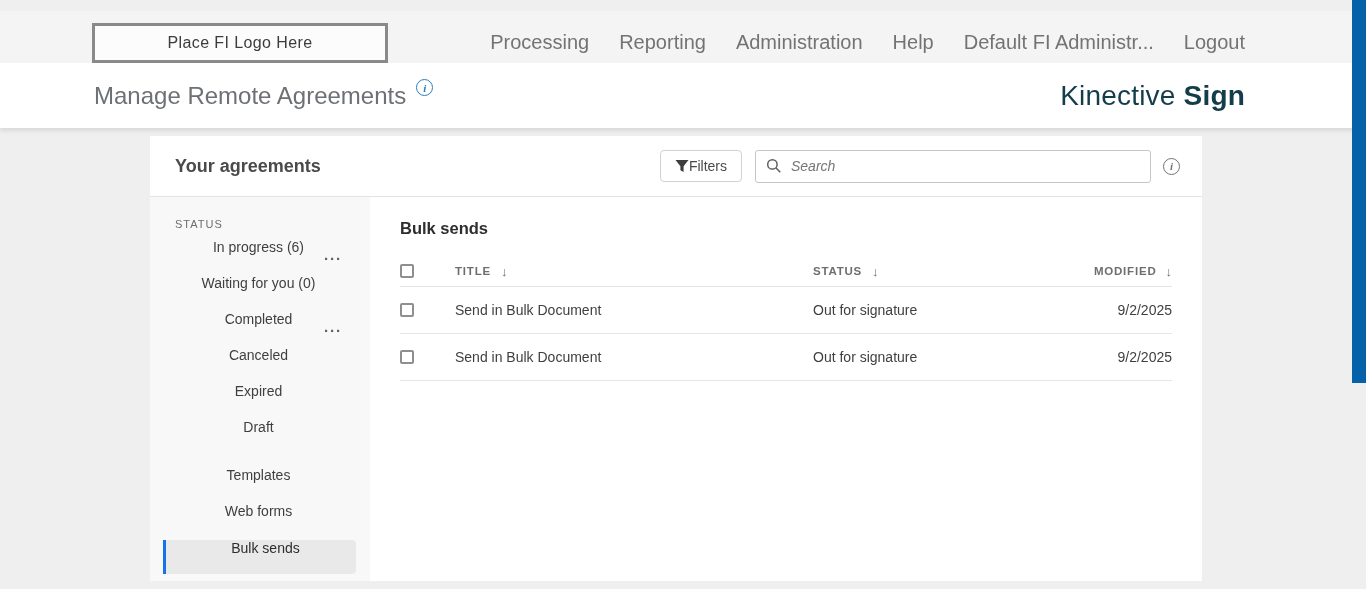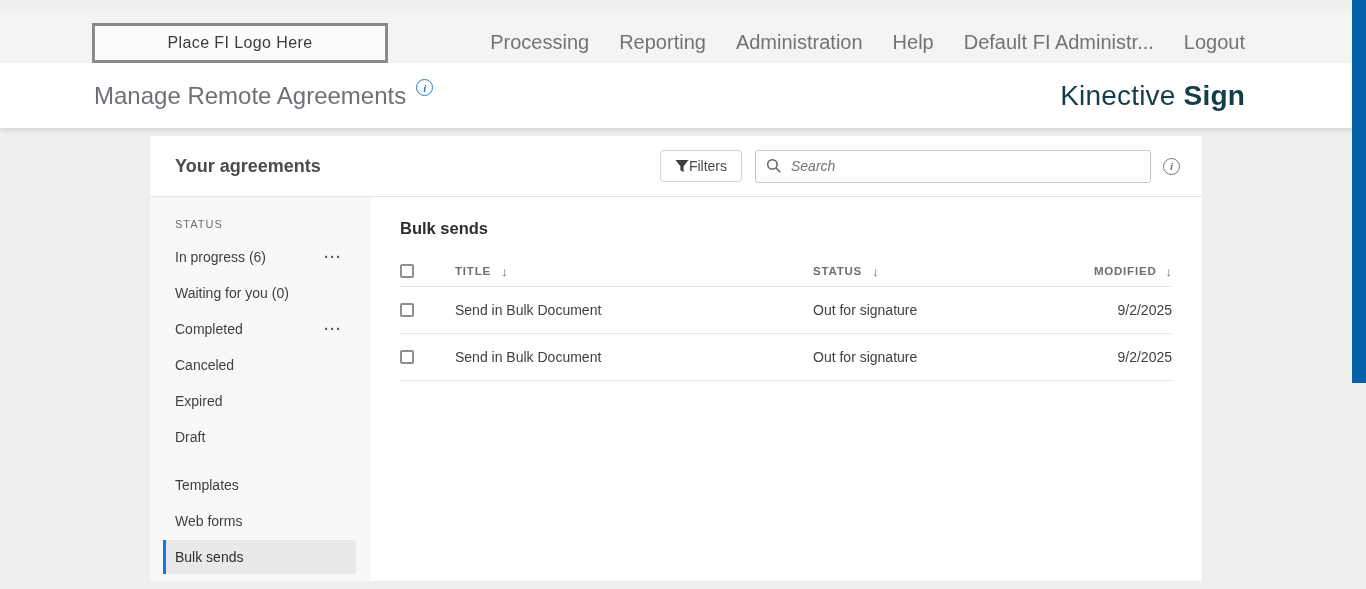--- a/index.html
+++ b/index.html
@@ -80,21 +80,21 @@
 
   
   .sidebar { width:220px; flex-shrink:0; background:#f8f8f8; padding-top:12px; }
   .section-label {
     height:30px; display:flex; align-items:center; padding-left:25px;
     font-size:11px; letter-spacing:1px; color:#6e6e6e;
   }
   .side-item {
     height:36px; display:flex; align-items:center;
     padding-left:25px; padding-right:28px;
-    font-size:14px; color:#3f3f3f; cursor:pointer; white-space:nowrap;
+    font-size:14px; color:#3f3f3f; cursor:pointer; white-space:nowrap;flex-direction:column;
   }
   .side-item .more {
     margin-left:auto; color:#5c5c5c; font-weight:700; font-size:15px;
     letter-spacing:1px; line-height:8px; cursor:pointer;
   }
   .group2 { margin-top:12px; }
   .side-item.selected {
     margin:1px 0 1px 13px; width:193px; height:34px;
     padding-left:9px; padding-right:0;
     background:#e9e9e9; border-left:3px solid #1473e6;

